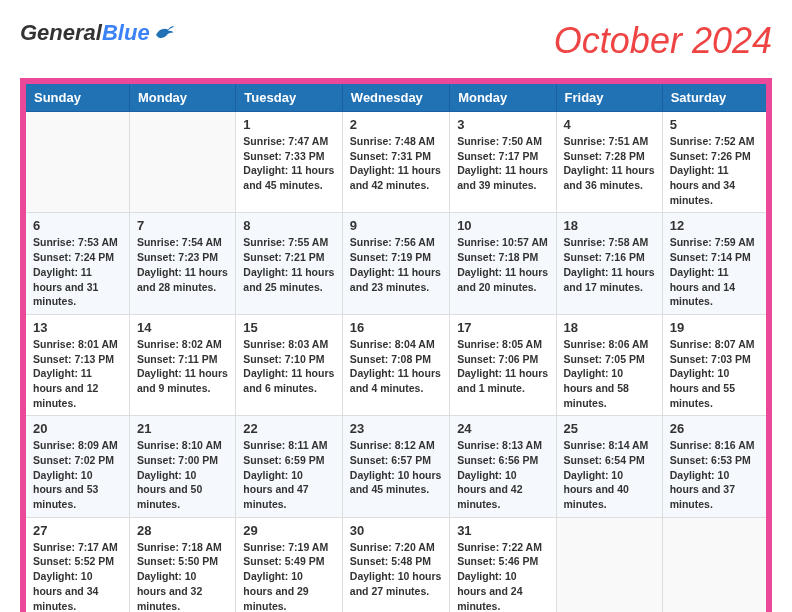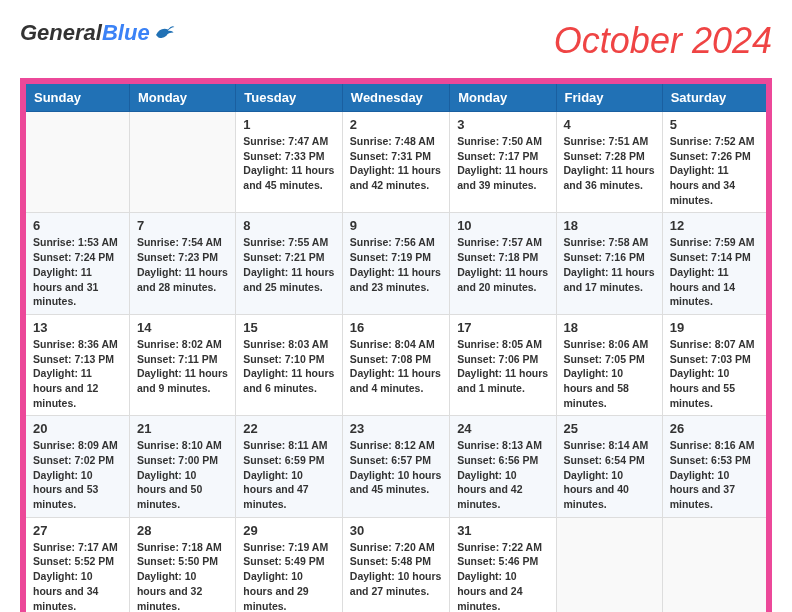--- a/index.html
+++ b/index.html
@@ -150,21 +150,21 @@
         <td>
           <span class="day-num">5</span>
           <div class="day-info" style="white-space: pre-line;">Sunrise: 7:52 AM
 Sunset: 7:26 PM
 Daylight: 11 hours and 34 minutes.</div>
         </td>
       </tr>
       <tr>
         <td>
           <span class="day-num">6</span>
-          <div class="day-info" style="white-space: pre-line;">Sunrise: 1:53 AM
+          <div class="day-info" style="white-space: pre-line;">Sunrise: 7:53 AM
 Sunset: 7:24 PM
 Daylight: 11 hours and 31 minutes.</div>
         </td>
         <td>
           <span class="day-num">7</span>
           <div class="day-info" style="white-space: pre-line;">Sunrise: 7:54 AM
 Sunset: 7:23 PM
 Daylight: 11 hours and 28 minutes.</div>
         </td>
         <td>
@@ -174,41 +174,41 @@
 Daylight: 11 hours and 25 minutes.</div>
         </td>
         <td>
           <span class="day-num">9</span>
           <div class="day-info" style="white-space: pre-line;">Sunrise: 7:56 AM
 Sunset: 7:19 PM
 Daylight: 11 hours and 23 minutes.</div>
         </td>
         <td>
           <span class="day-num">10</span>
-          <div class="day-info" style="white-space: pre-line;">Sunrise: 7:57 AM
+          <div class="day-info" style="white-space: pre-line;">Sunrise: 10:57 AM
 Sunset: 7:18 PM
 Daylight: 11 hours and 20 minutes.</div>
         </td>
         <td>
           <span class="day-num">18</span>
           <div class="day-info" style="white-space: pre-line;">Sunrise: 7:58 AM
 Sunset: 7:16 PM
 Daylight: 11 hours and 17 minutes.</div>
         </td>
         <td>
           <span class="day-num">12</span>
           <div class="day-info" style="white-space: pre-line;">Sunrise: 7:59 AM
 Sunset: 7:14 PM
 Daylight: 11 hours and 14 minutes.</div>
         </td>
       </tr>
       <tr>
         <td>
           <span class="day-num">13</span>
-          <div class="day-info" style="white-space: pre-line;">Sunrise: 8:36 AM
+          <div class="day-info" style="white-space: pre-line;">Sunrise: 8:01 AM
 Sunset: 7:13 PM
 Daylight: 11 hours and 12 minutes.</div>
         </td>
         <td>
           <span class="day-num">14</span>
           <div class="day-info" style="white-space: pre-line;">Sunrise: 8:02 AM
 Sunset: 7:11 PM
 Daylight: 11 hours and 9 minutes.</div>
         </td>
         <td>

